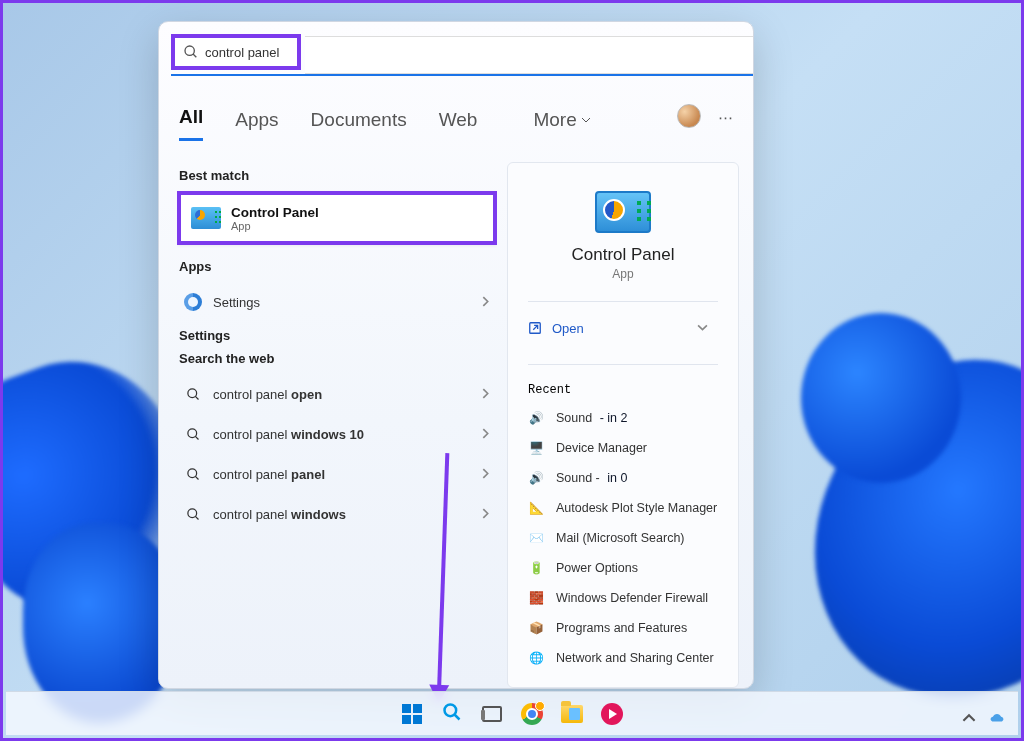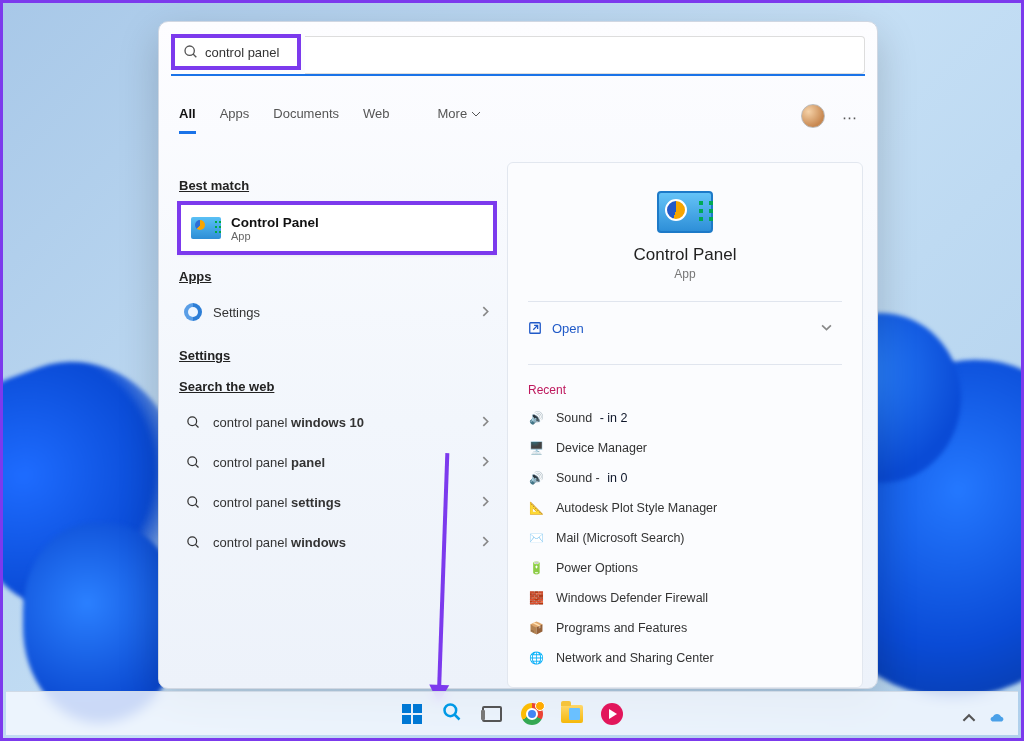--- a/index.html
+++ b/index.html
@@ -14,21 +14,21 @@
   .bg-shape.left1 { width: 220px; height: 240px; left: -40px; top: 360px; background: radial-gradient(ellipse at 30% 40%, #1e6cff 0%, #0a4bd6 60%, transparent 80%); border-radius: 50% 60% 70% 50%; transform: rotate(-20deg); }
   .bg-shape.left2 { width: 160px; height: 200px; left: 20px; top: 520px; background: radial-gradient(circle at 40% 40%, #2b80ff 0%, #0a48d0 70%); border-radius: 55% 60% 65% 60%; }
   .bg-shape.right1 { width: 300px; height: 340px; right: -100px; top: 360px; background: radial-gradient(ellipse at 40% 40%, #2478ff 0%, #0a4bd6 55%, #063aa8 85%); border-radius: 50% 55% 60% 55%; transform: rotate(25deg); }
   .bg-shape.right2 { width: 160px; height: 170px; right: 60px; top: 310px; background: radial-gradient(circle at 35% 35%, #2c85ff 0%, #0a4bd6 70%); border-radius: 55%; }
 
   
   .search-panel {
     position: absolute;
     left: 155px;
     top: 18px;
-    width: 720px;
+    width: 596px;
     height: 668px;
     background: linear-gradient(180deg, #fdfdff 0%, #f2f6fc 60%, #edf2fa 100%);
     border: 1px solid #d0d7e2;
     border-radius: 10px;
     box-shadow: 0 14px 40px rgba(0,0,0,.18);
     overflow: hidden;
   }
   .search-bar-wrap {
     position: absolute; left: 12px; top: 12px;
     width: 130px; height: 36px;
@@ -42,31 +42,31 @@
     margin-left: 6px; width: 90px; background: transparent;
   }
   .search-bar-rest {
     position: absolute; left: 146px; top: 14px; height: 38px; width: 560px;
     background: #fff;
     border: 1px solid #ddd; border-left: none;
     border-radius: 0 4px 4px 0;
   }
   .search-underline { position:absolute; left:12px; top:52px; width:694px; height:2px; background:#1a73e8; }
 
-  .tabs { position: absolute; left: 20px; top: 84px; display: flex; gap: 24px; align-items: flex-start; font-size: 13px; color: #555; }
+  .tabs { position: absolute; left: 20px; top: 84px; display: flex; gap: 32px; align-items: flex-end; font-size: 19px; color: #555; }
   .tabs .tab { cursor: pointer; padding-bottom: 10px; }
   .tabs .tab.active { color: #111; font-weight: 600; border-bottom: 3px solid #1a73e8; }
   .tabs .more { display: flex; align-items: center; gap: 4px; margin-left: 24px; }
   .tabs .more svg { width: 10px; height: 10px; }
 
   .avatar { position: absolute; right: 52px; top: 82px; width: 24px; height: 24px; border-radius: 50%; background: radial-gradient(circle at 30% 30%, #f5d2a8, #c88850 70%); border: 1px solid #bbb; }
   .menu-dots { position: absolute; right: 18px; top: 87px; font-size: 15px; letter-spacing: 2px; color: #555; cursor: pointer; }
 
   .left-col { position: absolute; left: 18px; top: 140px; width: 320px; bottom: 0; overflow: hidden; }
-  .section-label { font-size: 13px; font-weight: 600; color: #222; margin: 16px 0 8px 2px; text-decoration: underline; }
+  .section-label { font-size: 13px; font-weight: 600; color: #222; margin: 6px 0 8px 2px; }
 
   .best-match {
     border: 4px solid #7c3aed;
     background: #fff;
     height: 54px;
     display: flex; align-items: center; padding: 0 10px; gap: 10px;
     box-shadow: 0 1px 3px rgba(0,0,0,.06);
   }
   .cp-icon { width: 30px; height: 22px; background: linear-gradient(180deg,#5ac0f5,#2d8ed6); border-radius: 2px; position: relative; }
   .cp-icon::before { content:""; position:absolute; left:4px; top:3px; width:10px; height:10px; background: conic-gradient(#f7a500 0 60%, #2d6ed6 0 100%); border-radius:50%; }
@@ -89,21 +89,21 @@
   .right-col { position: absolute; left: 348px; top: 140px; right: 14px; bottom: 0; background: #fbfcfe; border-radius: 6px; border: 1px solid #e2e7ef; padding: 20px 20px 0 20px; overflow:hidden; }
   .preview-icon { width: 56px; height: 42px; margin: 8px auto 12px; background: linear-gradient(180deg,#65c3f7,#2e8fd8); border-radius: 4px; border: 2px solid #1d7ac8; position: relative; }
   .preview-icon::before { content:""; position:absolute; left:6px; top:6px; width:18px; height:18px; background: conic-gradient(#f7a500 0 55%, #2458c8 0 100%); border-radius:50%; border:2px solid #fff; }
   .preview-icon::after { content:""; position:absolute; right:8px; top:8px; width:4px; height:4px; background:#0a5; box-shadow: 0 8px 0 #0a5, 0 16px 0 #0a5, 10px 0 0 #0a5, 10px 8px 0 #0a5, 10px 16px 0 #0a5; }
   .preview-title { font-size: 17px; color: #222; text-align: center; }
   .preview-sub { font-size: 12px; color: #777; text-align: center; margin-top: 2px; }
   .divider { height: 1px; background: #e0e5ee; margin: 20px 0 10px; }
   .open-row { display: flex; align-items: center; font-size: 13px; color: #205ac8; height: 32px; cursor:pointer; }
   .open-row svg { width: 14px; height: 14px; margin-right: 10px; color:#205ac8; }
   .open-row .chev { margin-left: auto; color: #888; }
-  .recent-label { font-size: 12px; color: #be185d; margin: 18px 0 6px; }
+  .recent-label { font-size: 12px; color: #000000; margin: 18px 0 6px; font-family: Liberation Mono, monospace; }
   .recent-row { display: flex; align-items: center; font-size: 12.5px; color: #333; height: 30px; cursor:pointer; }
   .recent-row .ric { width: 18px; height: 18px; margin-right: 10px; display:flex; align-items:center; justify-content:center; font-size: 12px; }
   .recent-row .dim { color:#0f172a; margin-left:4px; }
 
   
   .taskbar { position: absolute; left: 3px; right: 3px; bottom: 3px; height: 44px; background: rgba(245,249,255,.82); backdrop-filter: blur(6px); border-top: 1px solid #d0dae6; display:flex; align-items:center; justify-content:center; gap:10px; }
   .tb-btn { width: 30px; height: 30px; border-radius: 4px; display:flex; align-items:center; justify-content:center; cursor:pointer; position:relative; }
   .win-logo { width:20px; height:20px; display:grid; grid-template-columns:1fr 1fr; grid-template-rows:1fr 1fr; gap:2px; }
   .win-logo span { background:#0078d4; }
   .srch-logo svg { width:20px; height:20px; color:#0099e6; stroke-width:3; }
@@ -186,45 +186,45 @@
 
     <div class="section-label">Search the web</div>
 
     <div class="list-row">
       <span class="row-icon mag-ic">
           <svg viewBox="0 0 24 24" fill="none" stroke="currentColor" stroke-width="2">
             <circle cx="10" cy="10" r="7"></circle>
             <line x1="20" y1="20" x2="15" y2="15"></line>
           </svg>
         </span>
-      <span><span>control panel </span><b>windows 10</b></span>
+      <span><span>control panel </span><b>open</b></span>
       <span class="chev"><svg viewBox="0 0 10 10" fill="none" stroke="currentColor" stroke-width="1.5">
             <path d="M3 1l4 4-4 4"></path>
           </svg></span>
     </div>
     <div class="list-row">
       <span class="row-icon mag-ic">
           <svg viewBox="0 0 24 24" fill="none" stroke="currentColor" stroke-width="2">
             <circle cx="10" cy="10" r="7"></circle>
             <line x1="20" y1="20" x2="15" y2="15"></line>
           </svg>
         </span>
-      <span><span>control panel </span><b>panel</b></span>
+      <span><span>control panel </span><b>windows 10</b></span>
       <span class="chev"><svg viewBox="0 0 10 10" fill="none" stroke="currentColor" stroke-width="1.5">
             <path d="M3 1l4 4-4 4"></path>
           </svg></span>
     </div>
     <div class="list-row">
       <span class="row-icon mag-ic">
           <svg viewBox="0 0 24 24" fill="none" stroke="currentColor" stroke-width="2">
             <circle cx="10" cy="10" r="7"></circle>
             <line x1="20" y1="20" x2="15" y2="15"></line>
           </svg>
         </span>
-      <span><span>control panel </span><b>settings</b></span>
+      <span><span>control panel </span><b>panel</b></span>
       <span class="chev"><svg viewBox="0 0 10 10" fill="none" stroke="currentColor" stroke-width="1.5">
             <path d="M3 1l4 4-4 4"></path>
           </svg></span>
     </div>
     <div class="list-row">
       <span class="row-icon mag-ic">
           <svg viewBox="0 0 24 24" fill="none" stroke="currentColor" stroke-width="2">
             <circle cx="10" cy="10" r="7"></circle>
             <line x1="20" y1="20" x2="15" y2="15"></line>
           </svg>

